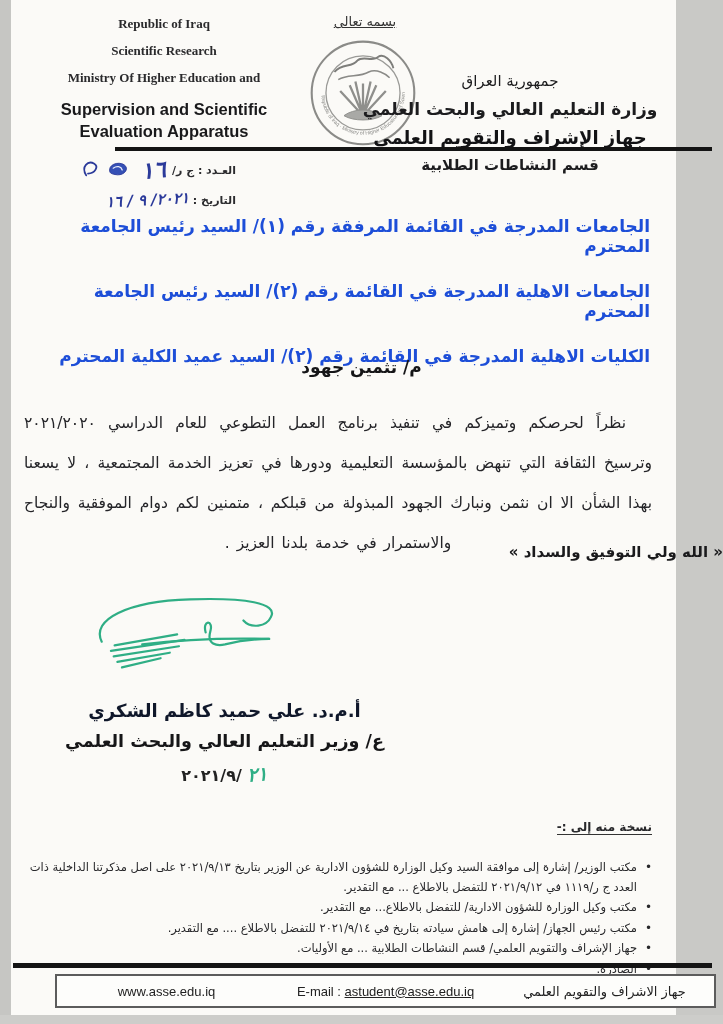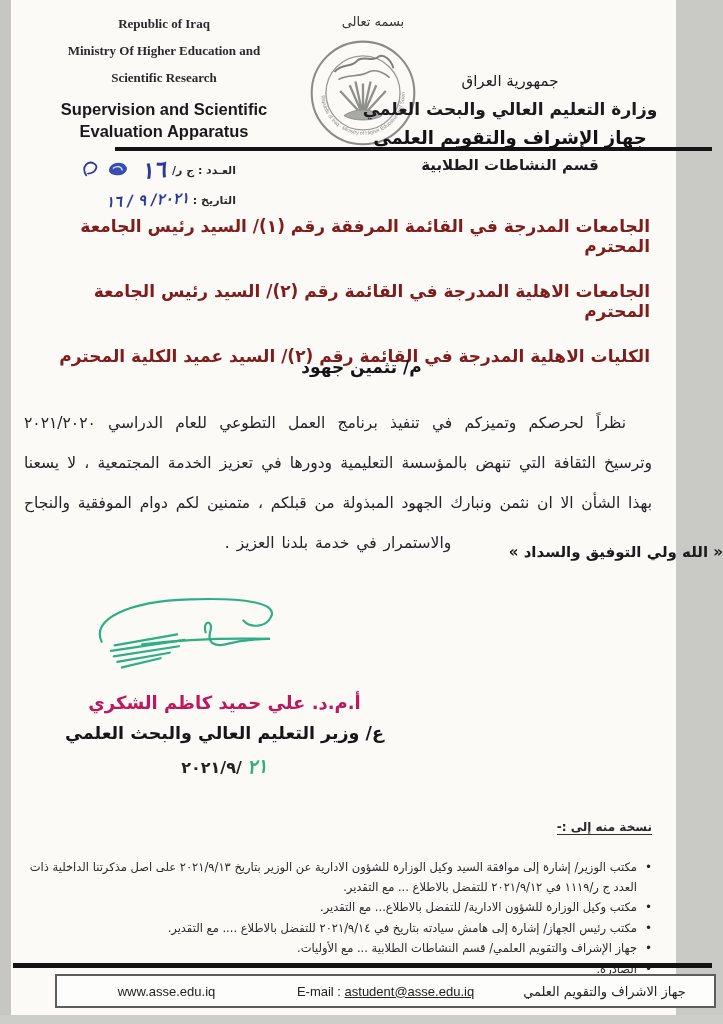--- a/index.html
+++ b/index.html
@@ -21,22 +21,22 @@
   .hdr-en{
     position:absolute;top:16px;left:38px;width:252px;text-align:center;
     font-family:"Liberation Serif",serif;font-size:13px;color:#2a2a2c;
   }
   .hdr-en .ln{margin:0 0 11px;font-weight:700;}
   .hdr-en .bold-block{
     font-family:"Liberation Sans",sans-serif;font-weight:700;
     font-size:16.5px;color:#19191b;line-height:1.35;margin-top:12px;
   }
   .basmala{
-    position:absolute;top:14px;left:308px;width:130px;text-align:center;
-    direction:rtl;font-size:13px;color:#333;
+    position:absolute;top:14px;left:300px;width:130px;text-align:center;
+    direction:rtl;font-size:13px;color:#333;text-decoration:underline;
   }
   .seal{position:absolute;top:34px;left:303px;width:120px;height:114px;}
   .hdr-ar{
     position:absolute;top:24px;right:16px;width:300px;text-align:center;direction:rtl;color:#1c1c1e;
   }
   .hdr-ar .a1{font-size:15px;margin-bottom:9px;margin-top:48px;}
   .hdr-ar .a2{font-size:17px;font-weight:600;margin-bottom:8px;}
   .hdr-ar .a3{font-size:18px;font-weight:800;margin-bottom:8px;color:#121214;}
   .hdr-ar .a4{font-size:15px;font-weight:600;}
 
@@ -47,39 +47,39 @@
   .ref{position:absolute;top:155px;left:26px;width:210px;direction:rtl;}
   .ref .row{display:flex;align-items:center;direction:rtl;height:30px;}
   .ref .lbl{font-size:11px;font-weight:700;color:#2b2b2e;white-space:nowrap;}
   .hand-blue{color:#2b3a9a;font-style:italic;}
   .ref .num{font-size:23px;font-weight:700;margin:0 6px;display:inline-block;transform:rotate(-6deg);}
   .ref .dt{font-size:15px;font-weight:700;direction:ltr;unicode-bidi:embed;display:inline-block;transform:rotate(-3deg);margin-right:4px;}
   .ref svg{margin:0 2px;}
 
   
   .addressees{position:absolute;top:216px;right:26px;left:26px;direction:rtl;text-align:right;}
-  .addressees p{margin:0 0 25px;font-size:17px;font-weight:700;color:#7f1d1d;}
+  .addressees p{margin:0 0 25px;font-size:17px;font-weight:700;color:#1d4ed8;}
 
   .subject{position:absolute;top:357px;left:0;width:723px;text-align:center;
     direction:rtl;font-size:17px;font-weight:800;color:#151517;}
 
   .body-par{
     position:absolute;top:403px;right:24px;left:24px;direction:rtl;
     text-align:justify;text-align-last:center;
     font-size:15.5px;line-height:40px;color:#242428;
     text-indent:26px;word-spacing:2px;
   }
 
   .closing{position:absolute;top:543px;left:0;width:723px;
     direction:rtl;font-size:15px;font-weight:800;color:#1a1a1c;}
 
   
   .sig{position:absolute;top:592px;left:52px;width:345px;text-align:center;direction:rtl;}
   .sig .scribble{display:block;margin:0 auto 2px;}
-  .sig .name{font-size:18px;font-weight:800;color:#be185d;margin:8px 0 10px;}
+  .sig .name{font-size:18px;font-weight:800;color:#0f172a;margin:16px 0 10px;}
   .sig .role{font-size:17.5px;font-weight:800;color:#161618;margin:8px 0 12px;}
   .sig .date-row{direction:ltr;unicode-bidi:embed;font-size:16px;font-weight:700;color:#222;}
   .hand-green{color:#2fae85;font-style:italic;font-weight:700;font-size:19px;display:inline-block;transform:rotate(-5deg);}
 
   
   .cc{position:absolute;top:820px;right:24px;left:18px;direction:rtl;font-size:11.5px;color:#28282b;}
   .cc .cc-title{display:inline-block;font-weight:700;font-size:12px;border-bottom:1px solid #333;margin-bottom:23px;}
   .cc .item{position:relative;padding-right:15px;line-height:19.5px;text-align:right;margin-bottom:1px;}
   .cc .item::before{content:"•";position:absolute;right:0;top:0;font-size:12px;}
   .cc .issued-row{direction:ltr;text-align:right;padding-right:18px;margin-top:3px;font-size:13px;}
@@ -98,22 +98,22 @@
   .footer-box .email-link{text-decoration:underline;}
   .footer-box .org{direction:rtl;font-family:"DejaVu Sans",sans-serif;}
 </style>
 </head>
 <body>
 
 <div class="paper">
 
   <div class="hdr-en">
     <p class="ln">Republic of Iraq</p>
+    <p class="ln">Scientific Research</p>
     <p class="ln">Ministry Of Higher Education and</p>
-    <p class="ln">Scientific Research</p>
     <div class="bold-block">
       <div>Supervision and Scientific</div>
       <div>Evaluation Apparatus</div>
     </div>
   </div>
 
   <div class="basmala">بسمه تعالى</div>
 
   <svg class="seal" viewBox="0 0 120 120">
     <circle cx="60" cy="62" r="54" fill="none" stroke="#8b8b88" stroke-width="2.2"></circle>

